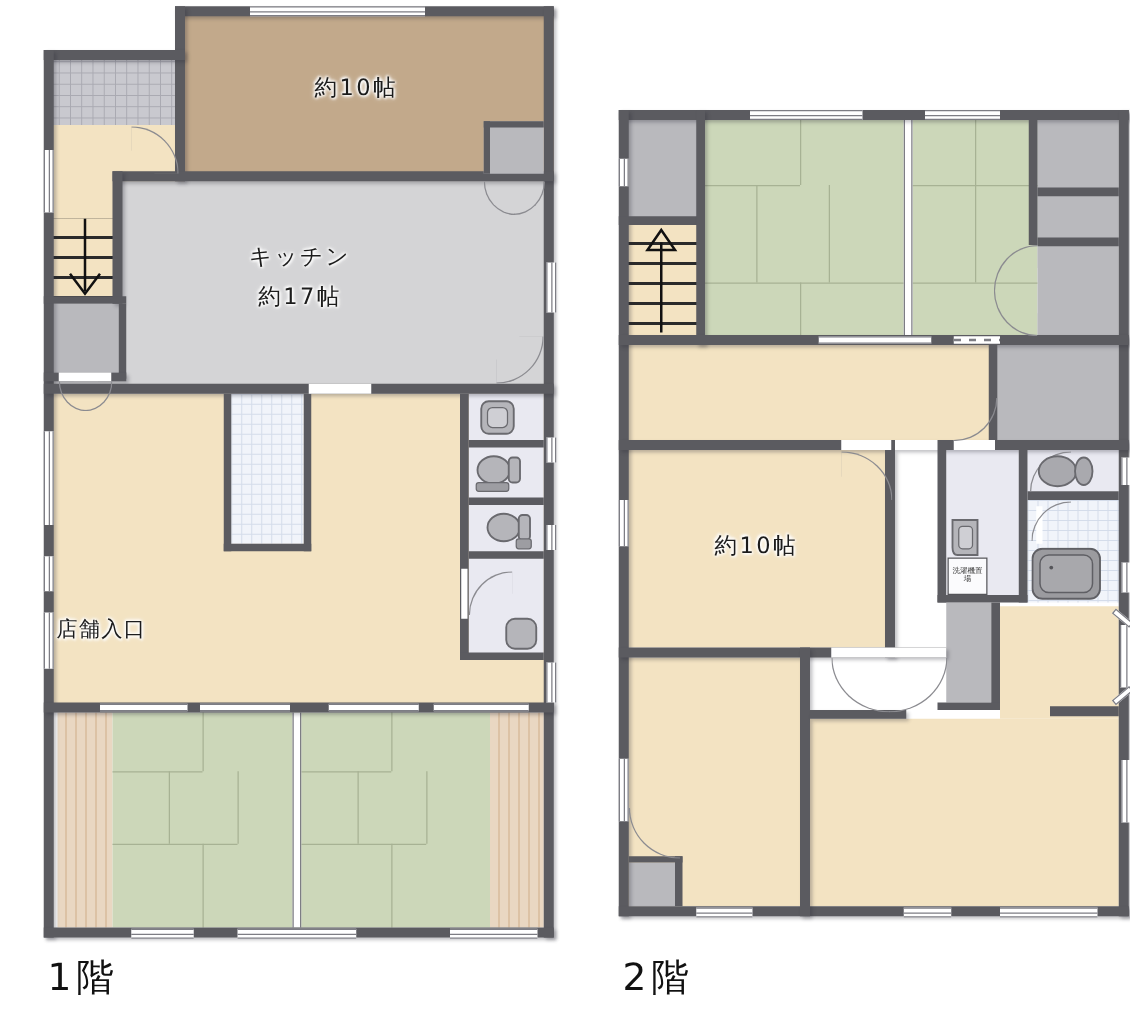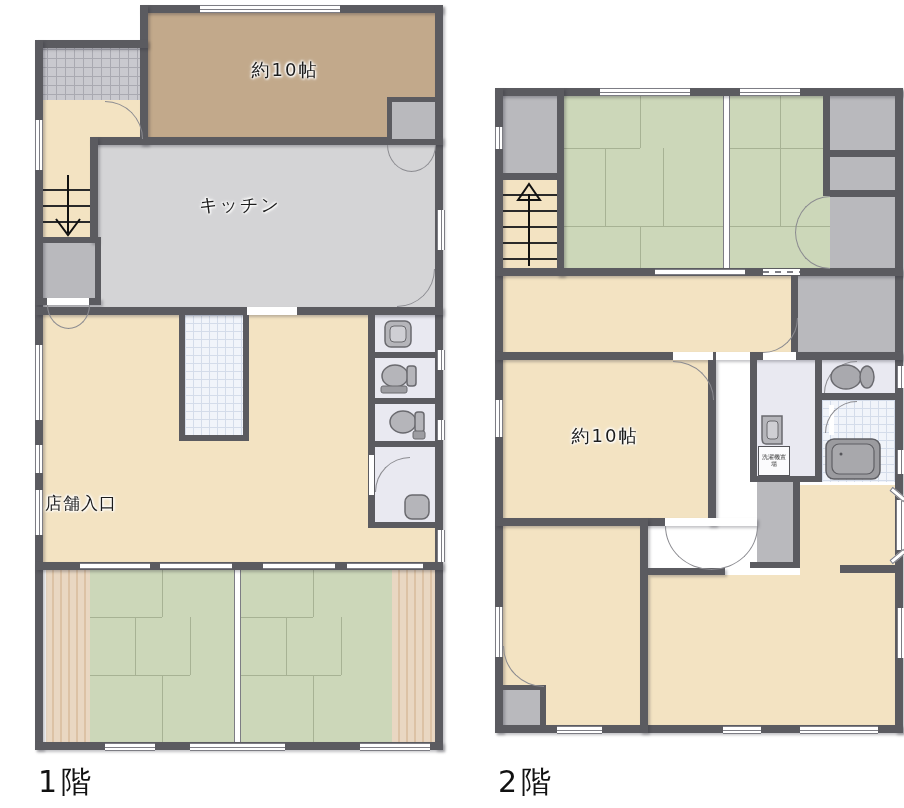--- a/index.html
+++ b/index.html
@@ -157,20 +157,21 @@
     <ellipse cx="20" cy="17" rx="13" ry="11" fill="#b5b5ba" stroke="#6a6a6f" stroke-width="1.5"></ellipse>
     <rect x="32" y="7" width="9" height="20" rx="3" fill="#b5b5ba" stroke="#6a6a6f" stroke-width="1.5"></rect>
     <rect x="30" y="26" width="12" height="8" rx="2" fill="#9d9da2" stroke="#6a6a6f" stroke-width="1"></rect>
   </svg>
   <svg class="fixture" style="left:368px;top:488px;" width="28" height="28" viewBox="0 0 28 28">
     <rect x="2" y="2" width="24" height="24" rx="7" fill="#b5b5ba" stroke="#6a6a6f" stroke-width="1.5"></rect>
   </svg>
 
   <div class="rlabel" style="left:175px;top:53px;width:150px;">約10帖</div>
   <div class="rlabel" style="left:130px;top:188px;width:150px;">キッチン</div>
+  <div class="rlabel" style="left:130px;top:220px;width:150px;">約17帖</div>
   <div class="rlabel" style="left:10px;top:487px;width:120px;font-size:17px;letter-spacing:1px;text-align:left;">店舗入口</div>
 </div>
 
 <div class="plan" style="left:495px;top:88px;width:408px;height:660px;">
 
   <div class="fill closet" style="left:3px;top:7px;width:62px;height:80px;"></div>
   <div class="fill stairs" style="left:3px;top:92px;width:62px;height:88px;"></div>
   <div class="fill tatami" style="left:65px;top:7px;width:163px;height:173px;"></div>
   <div class="fill tatami" style="left:235px;top:7px;width:100px;height:173px;"></div>
   <div class="fill closet" style="left:335px;top:7px;width:65px;height:173px;"></div>

